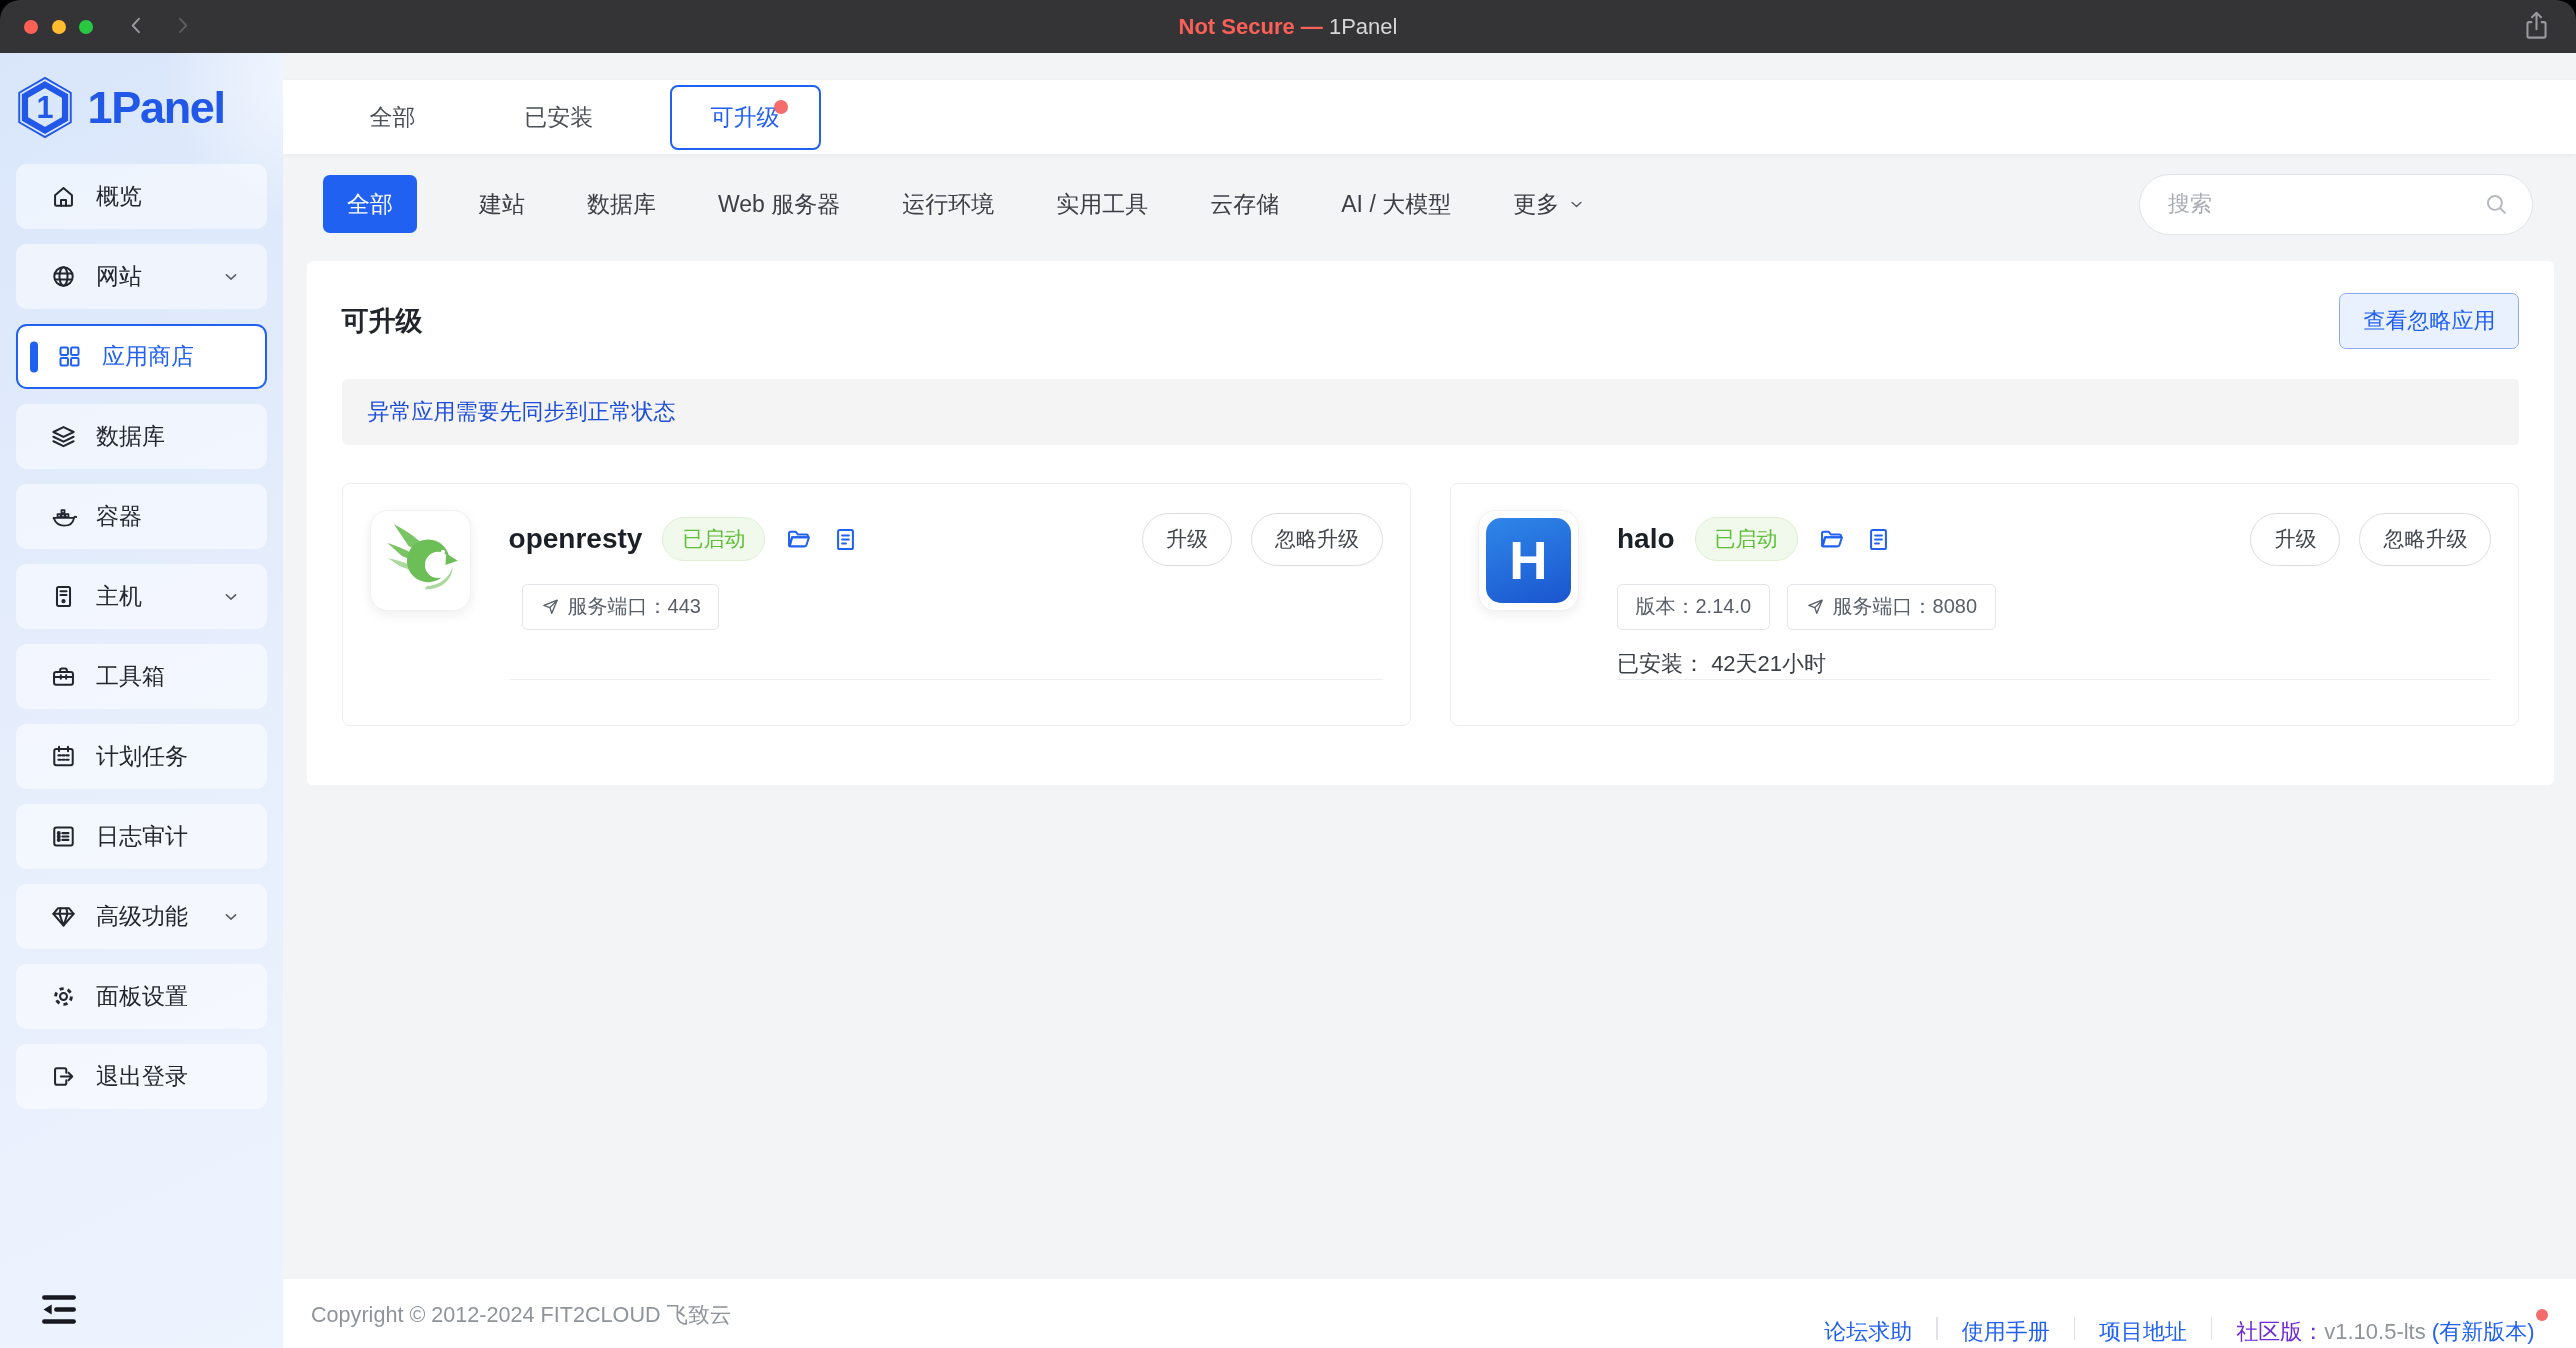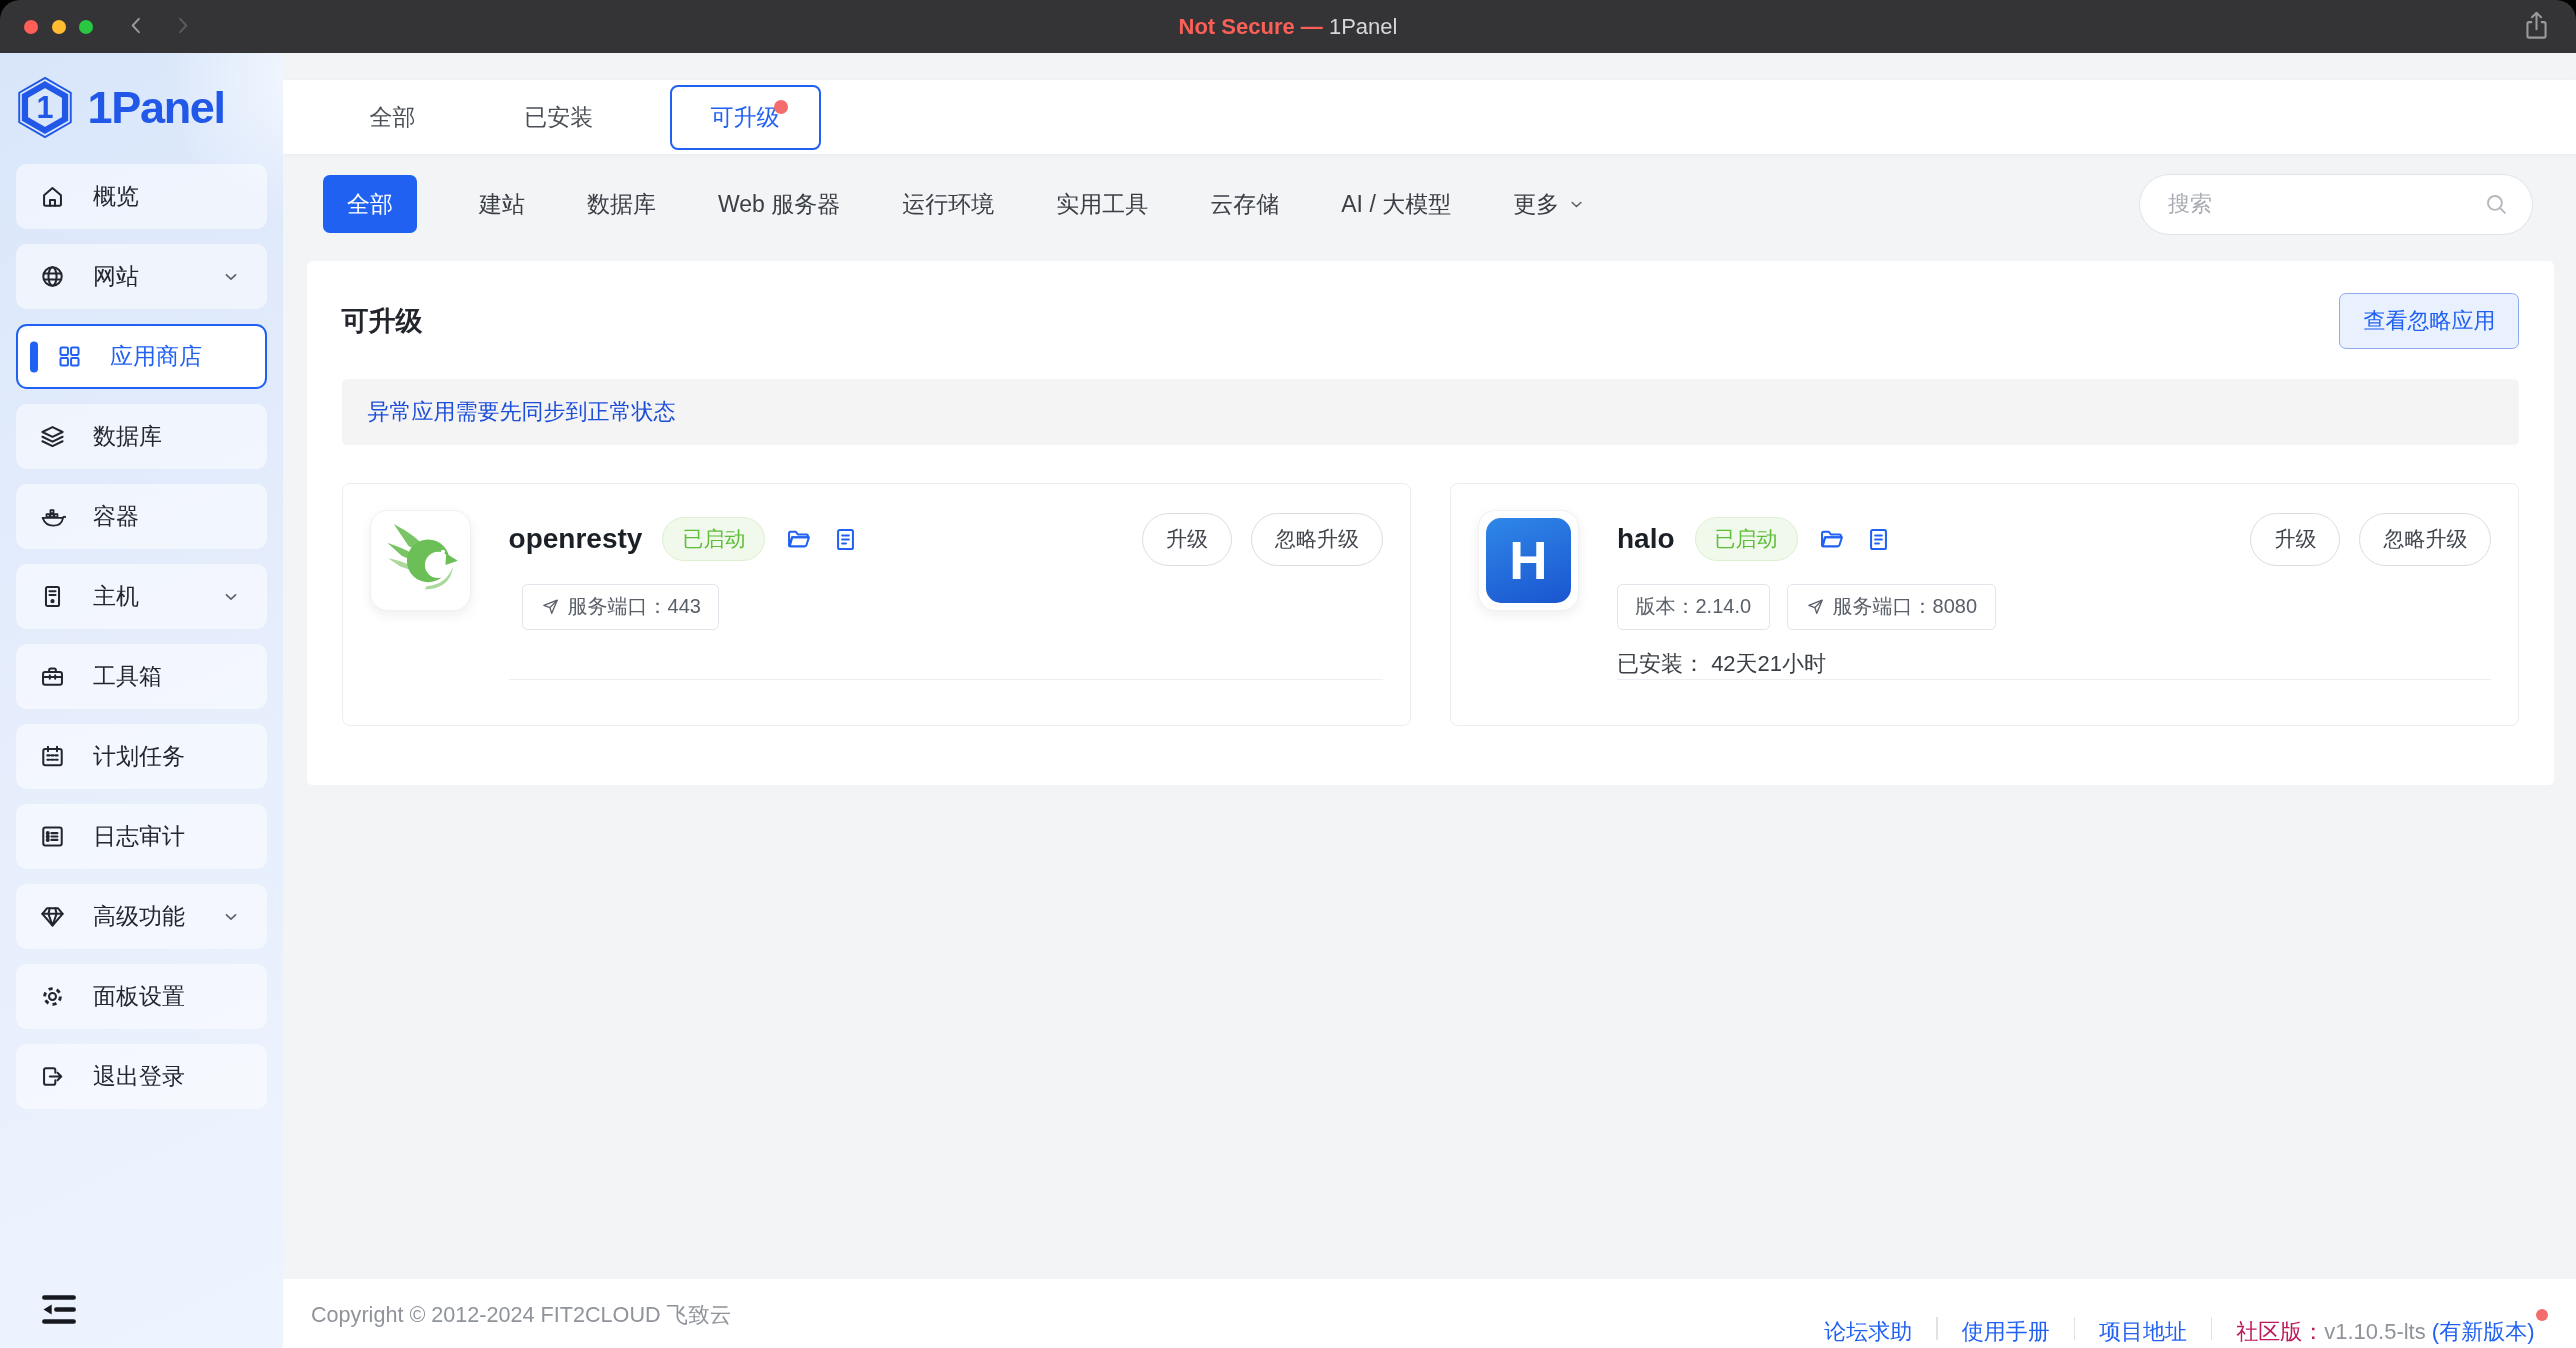--- a/index.html
+++ b/index.html
@@ -25,21 +25,21 @@
 
   
   .sidebar { width:283px; flex:none; display:flex; flex-direction:column; position:relative;
     background:radial-gradient(circle 202px at 108% 2%, #f4f8ff 0%, rgba(244,248,255,0) 70%),
                linear-gradient(155deg,#d9e6fa 0%, #e5edfc 45%, #eef4fe 100%); }
   .logo { display:flex; align-items:center; gap:13.5px; padding:23px 0 20px 16px; flex:none; }
   .logo svg { width:58px; height:63px; }
   .logo-text { font-size:45px; font-weight:700; color:#2158e8; letter-spacing:-1.3px; }
   .menu { flex:1; padding:5.4px 16px 0 16px; display:flex; flex-direction:column; gap:15px; overflow:hidden; }
   .menu-item { height:65px; flex:none; border-radius:10.8px; background:rgba(255,255,255,.52);
-    display:flex; align-items:center; padding:0 26px 0 23px; font-size:23px; color:#23262d; position:relative; cursor:pointer;gap:8px; }
+    display:flex; align-items:center; padding:0 26px 0 34px; font-size:23px; color:#23262d; position:relative; cursor:pointer; }
   .menu-item .mi-icon { width:27px; height:27px; margin-right:19px; flex:none; color:#23262d; }
   .menu-item .mi-icon svg { width:27px; height:27px; display:block; }
   .menu-item .chev { margin-left:auto; color:#5d6167; }
   .menu-item .chev svg { width:20px; height:20px; display:block; }
   .menu-item.selected { background:#fff; border:2px solid #2161f2; color:#2161f2; padding-left:38px; }
   .menu-item.selected .mi-icon { color:#2161f2; }
   .menu-item.selected::before { content:""; position:absolute; left:11.5px; top:50%; transform:translateY(-50%);
     width:8px; height:31px; border-radius:4.7px; background:#2161f2; }
   .collapse { flex:none; padding:17.5px 0 20px 39px; color:#17191e; }
   .collapse svg { width:40px; height:35px; }
@@ -98,21 +98,21 @@
   .card-divider { margin-top:auto; border-top:1.3px solid #eceef1; }
   .card-bottom-space { height:45px; }
 
   
   .footer { margin-top:auto; background:#fff; height:70px; flex:none; display:flex; align-items:center; padding:0 28px; }
   .copyright { color:#8f949b; font-size:21.6px; }
   .footer-right { margin-left:auto; display:flex; align-items:flex-start;margin-top:36px; }
   .footer-link { color:#2161f2; font-size:22px; font-weight:500; cursor:pointer; text-decoration:none; white-space:nowrap; }
   .fsep { width:1.3px; height:23px; background:#dfe2e7; margin:0 24px; }
   .version { font-size:22px; white-space:nowrap; position:relative; padding-right:13.5px; }
-  .version .vlabel { color:#be185d; font-weight:500; }
+  .version .vlabel { color:#6d28d9; font-weight:500; }
   .version .vvalue { color:#8f949b; }
   .version .vnew { color:#2161f2; font-weight:500; }
   .version .dot { position:absolute; top:-8px; right:0; width:12px; height:12px; border-radius:50%; background:#f56c6c; }
 </style>
 </head>
 <body>
 
 <div class="window">
 
   <div class="titlebar">

